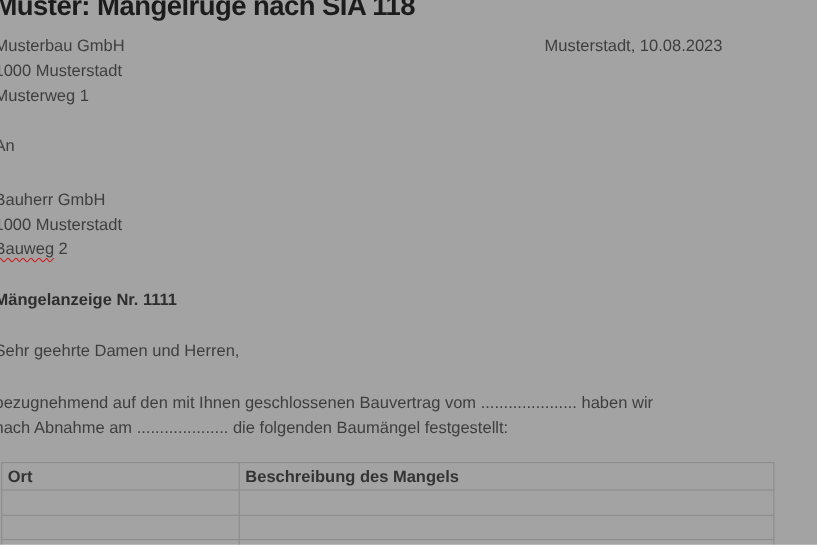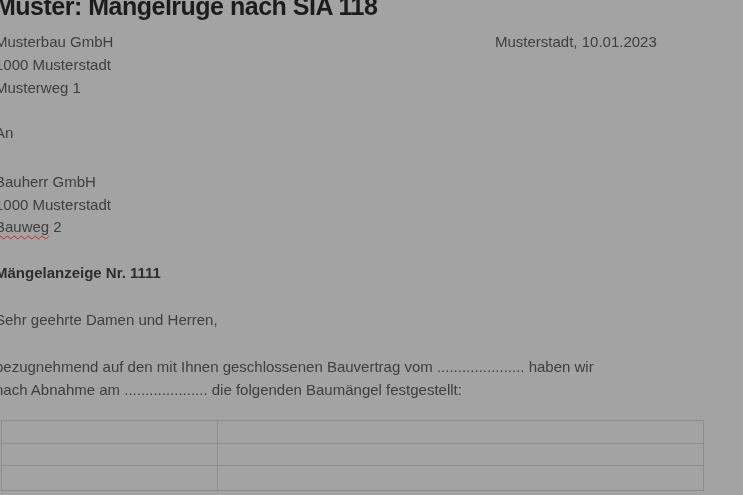--- a/index.html
+++ b/index.html
@@ -85,40 +85,44 @@
 
 <div class="viewport">
   <div class="page">
 
     <h1 class="page-title">Muster: Mängelrüge nach SIA 118</h1>
 
     <p class="line sender-name">Musterbau GmbH</p>
     <p class="line sender-city">1000 Musterstadt</p>
     <p class="line sender-street">Musterweg 1</p>
 
-    <p class="line date-line">Musterstadt, 10.01.2023</p>
+    <p class="line date-line">Musterstadt, 10.08.2023</p>
 
     <p class="line recipient-intro">An</p>
     <p class="line recipient-name">Bauherr GmbH</p>
     <p class="line recipient-city">1000 Musterstadt</p>
     <p class="line recipient-street"><span class="squiggle">Bauweg</span><span class="street-number">2</span></p>
 
     <p class="line subject-line">Mängelanzeige Nr. 1111</p>
 
     <p class="line salutation">Sehr geehrte Damen und Herren,</p>
 
     <p class="line body-line1">bezugnehmend auf den mit Ihnen geschlossenen Bauvertrag vom ..................... haben wir</p>
     <p class="line body-line2">nach Abnahme am .................... die folgenden Baumängel festgestellt:</p>
 
     <table class="defects-table">
       <colgroup>
         <col style="width: 216px">
         <col style="width: 486px">
       </colgroup>
       <tbody>
+          <tr class="row-header">
+        <th>Ort</th>
+        <th>Beschreibung des Mangels</th>
+      </tr>
       <tr class="row-1">
         <td></td>
         <td></td>
       </tr>
       <tr class="row-2">
         <td></td>
         <td></td>
       </tr>
       <tr class="row-3">
         <td></td>

